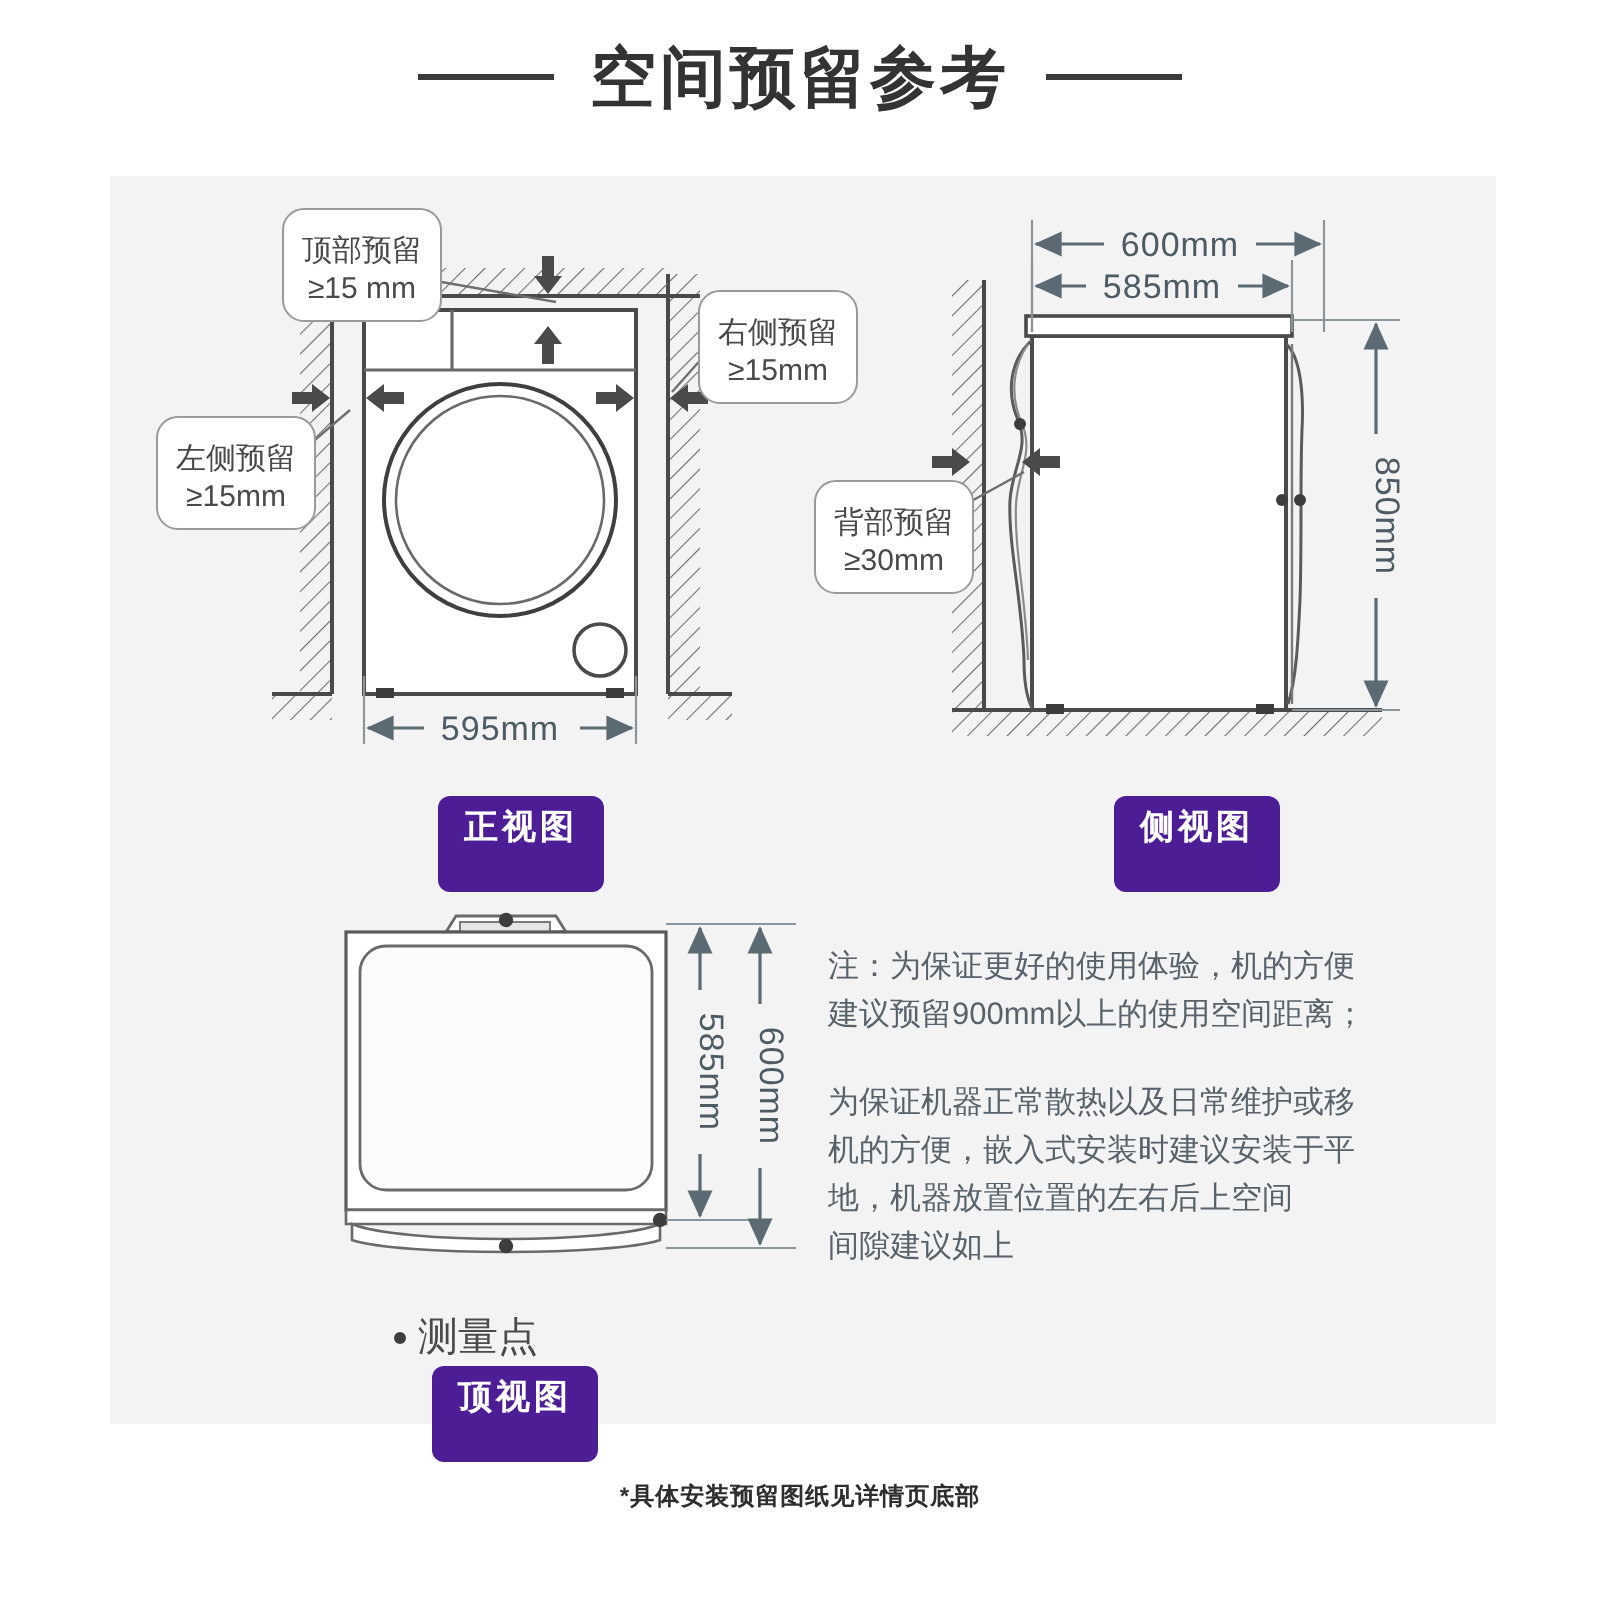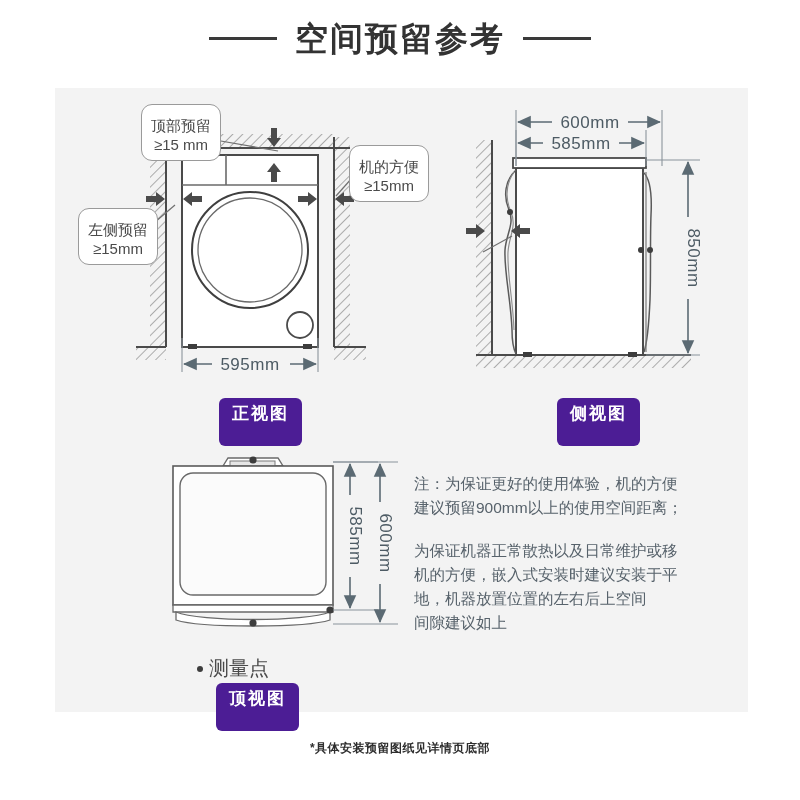--- a/index.html
+++ b/index.html
@@ -309,24 +309,28 @@
     <span class="l1">顶部预留</span>
     <span class="l2">≥15 mm</span>
   </div>
 
   <div class="callout" style="left:78px; top:208px;">
     <span class="l1">左侧预留</span>
     <span class="l2">≥15mm</span>
   </div>
 
   <div class="callout" style="left:349px; top:145px;">
-    <span class="l1">机的方便</span>
+    <span class="l1">右侧预留</span>
     <span class="l2">≥15mm</span>
   </div>
 
+  <div class="callout" style="left:407px; top:240px;">
+    <span class="l1">背部预留</span>
+    <span class="l2">≥30mm</span>
+  </div>
 
   <div class="view-badge" style="left:219px; top:398px;">正视图</div>
 
   <div class="view-badge" style="left:557px; top:398px;">侧视图</div>
 
   <div class="view-badge" style="left:216px; top:683px;">顶视图</div>
 
   <div class="legend" style="left:197px; top:655px;">
     <span class="dot"></span><span>测量点</span>
   </div>

